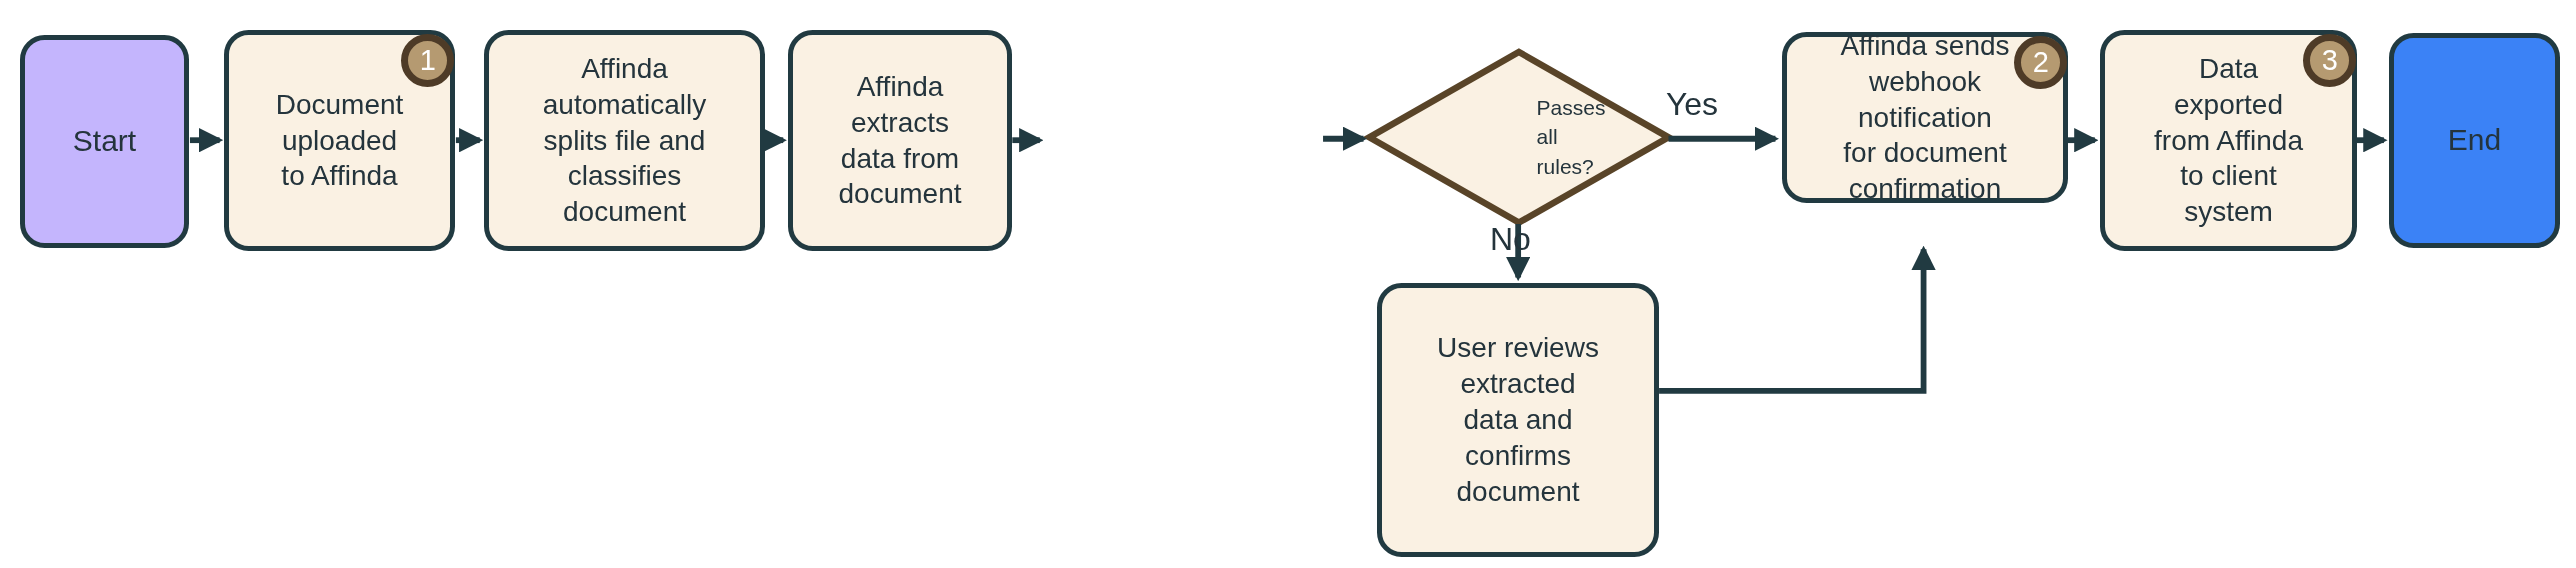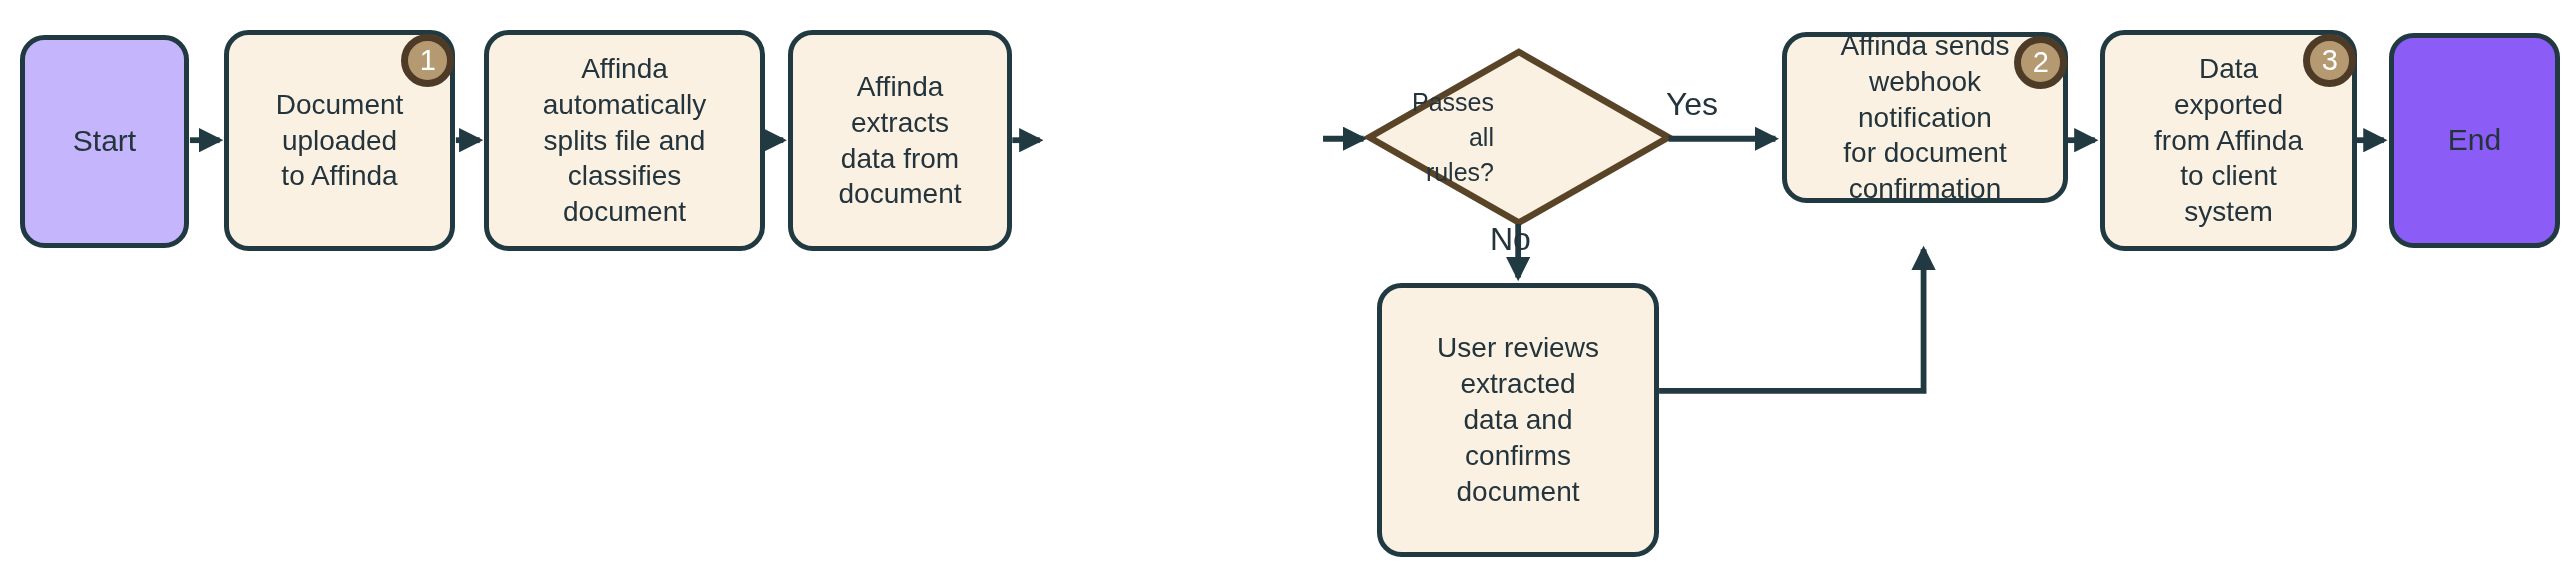--- a/index.html
+++ b/index.html
@@ -19,44 +19,44 @@
     text-align:center;
     border:5.8px solid #213a41;
     border-radius:24.6px;
     font-size:28px;
     line-height:1.28;
     white-space:pre-line;
     background:#faf1e3;
   }
   .node .label{white-space:pre-line;}
   .start{background:#c4b5fd;font-size:30px;}
-  .end{background:#8b5cf6;font-size:30px;}
+  .end{background:#3b82f6;font-size:30px;}
   .badge{
     position:absolute;
     top:-1.4px;right:-4.3px;
     width:39px;height:39px;
     background:#b59a71;
     border:7.2px solid #4e3b27;
     border-radius:50%;
     color:#ffffff;
     font-size:29px;
     display:flex;align-items:center;justify-content:center;
     line-height:1;
   }
   .edge-label{
     position:absolute;
     font-size:32px;
     line-height:1;
   }
   .diamond-label{
     position:absolute;
-    left:1330px;top:72px;width:246px;height:130px;
+    left:1448px;top:72px;width:246px;height:130px;
     display:flex;align-items:center;justify-content:center;
-    text-align:right;
-    font-size:25px;line-height:1.4;
+    text-align:left;
+    font-size:21px;line-height:1.4;
     white-space:pre-line;
   }
 </style>
 </head>
 <body>
 
 <div class="canvas">
 
   <svg class="wires" viewBox="0 0 3563 786" xmlns="http://www.w3.org/2000/svg">
     <defs>

